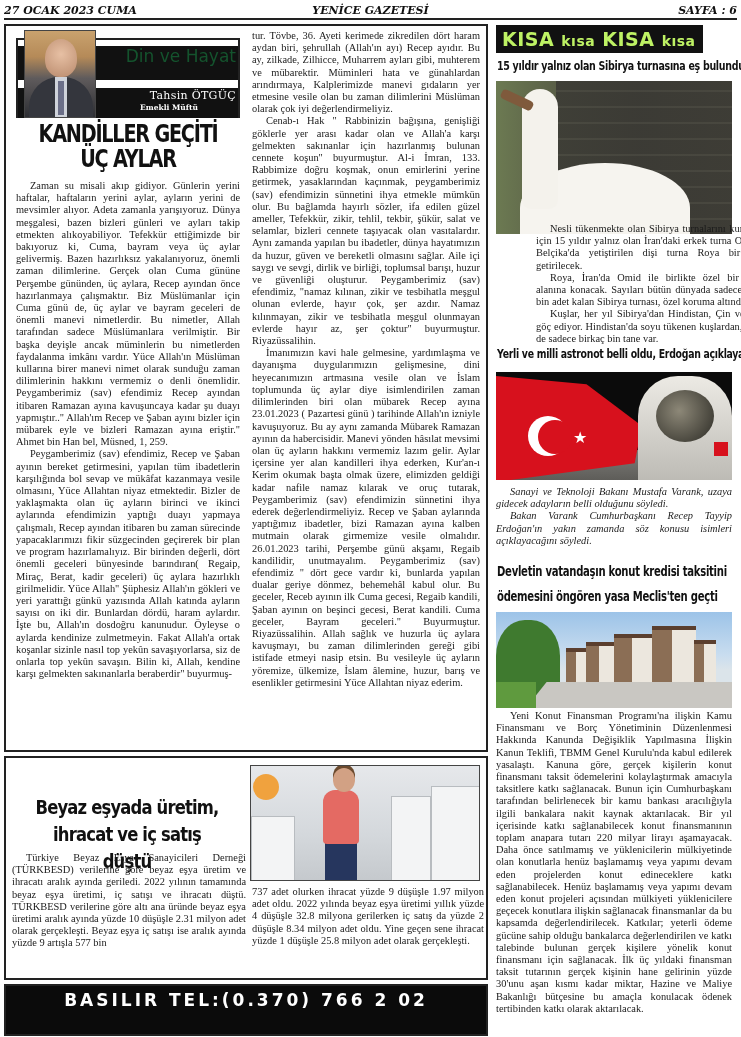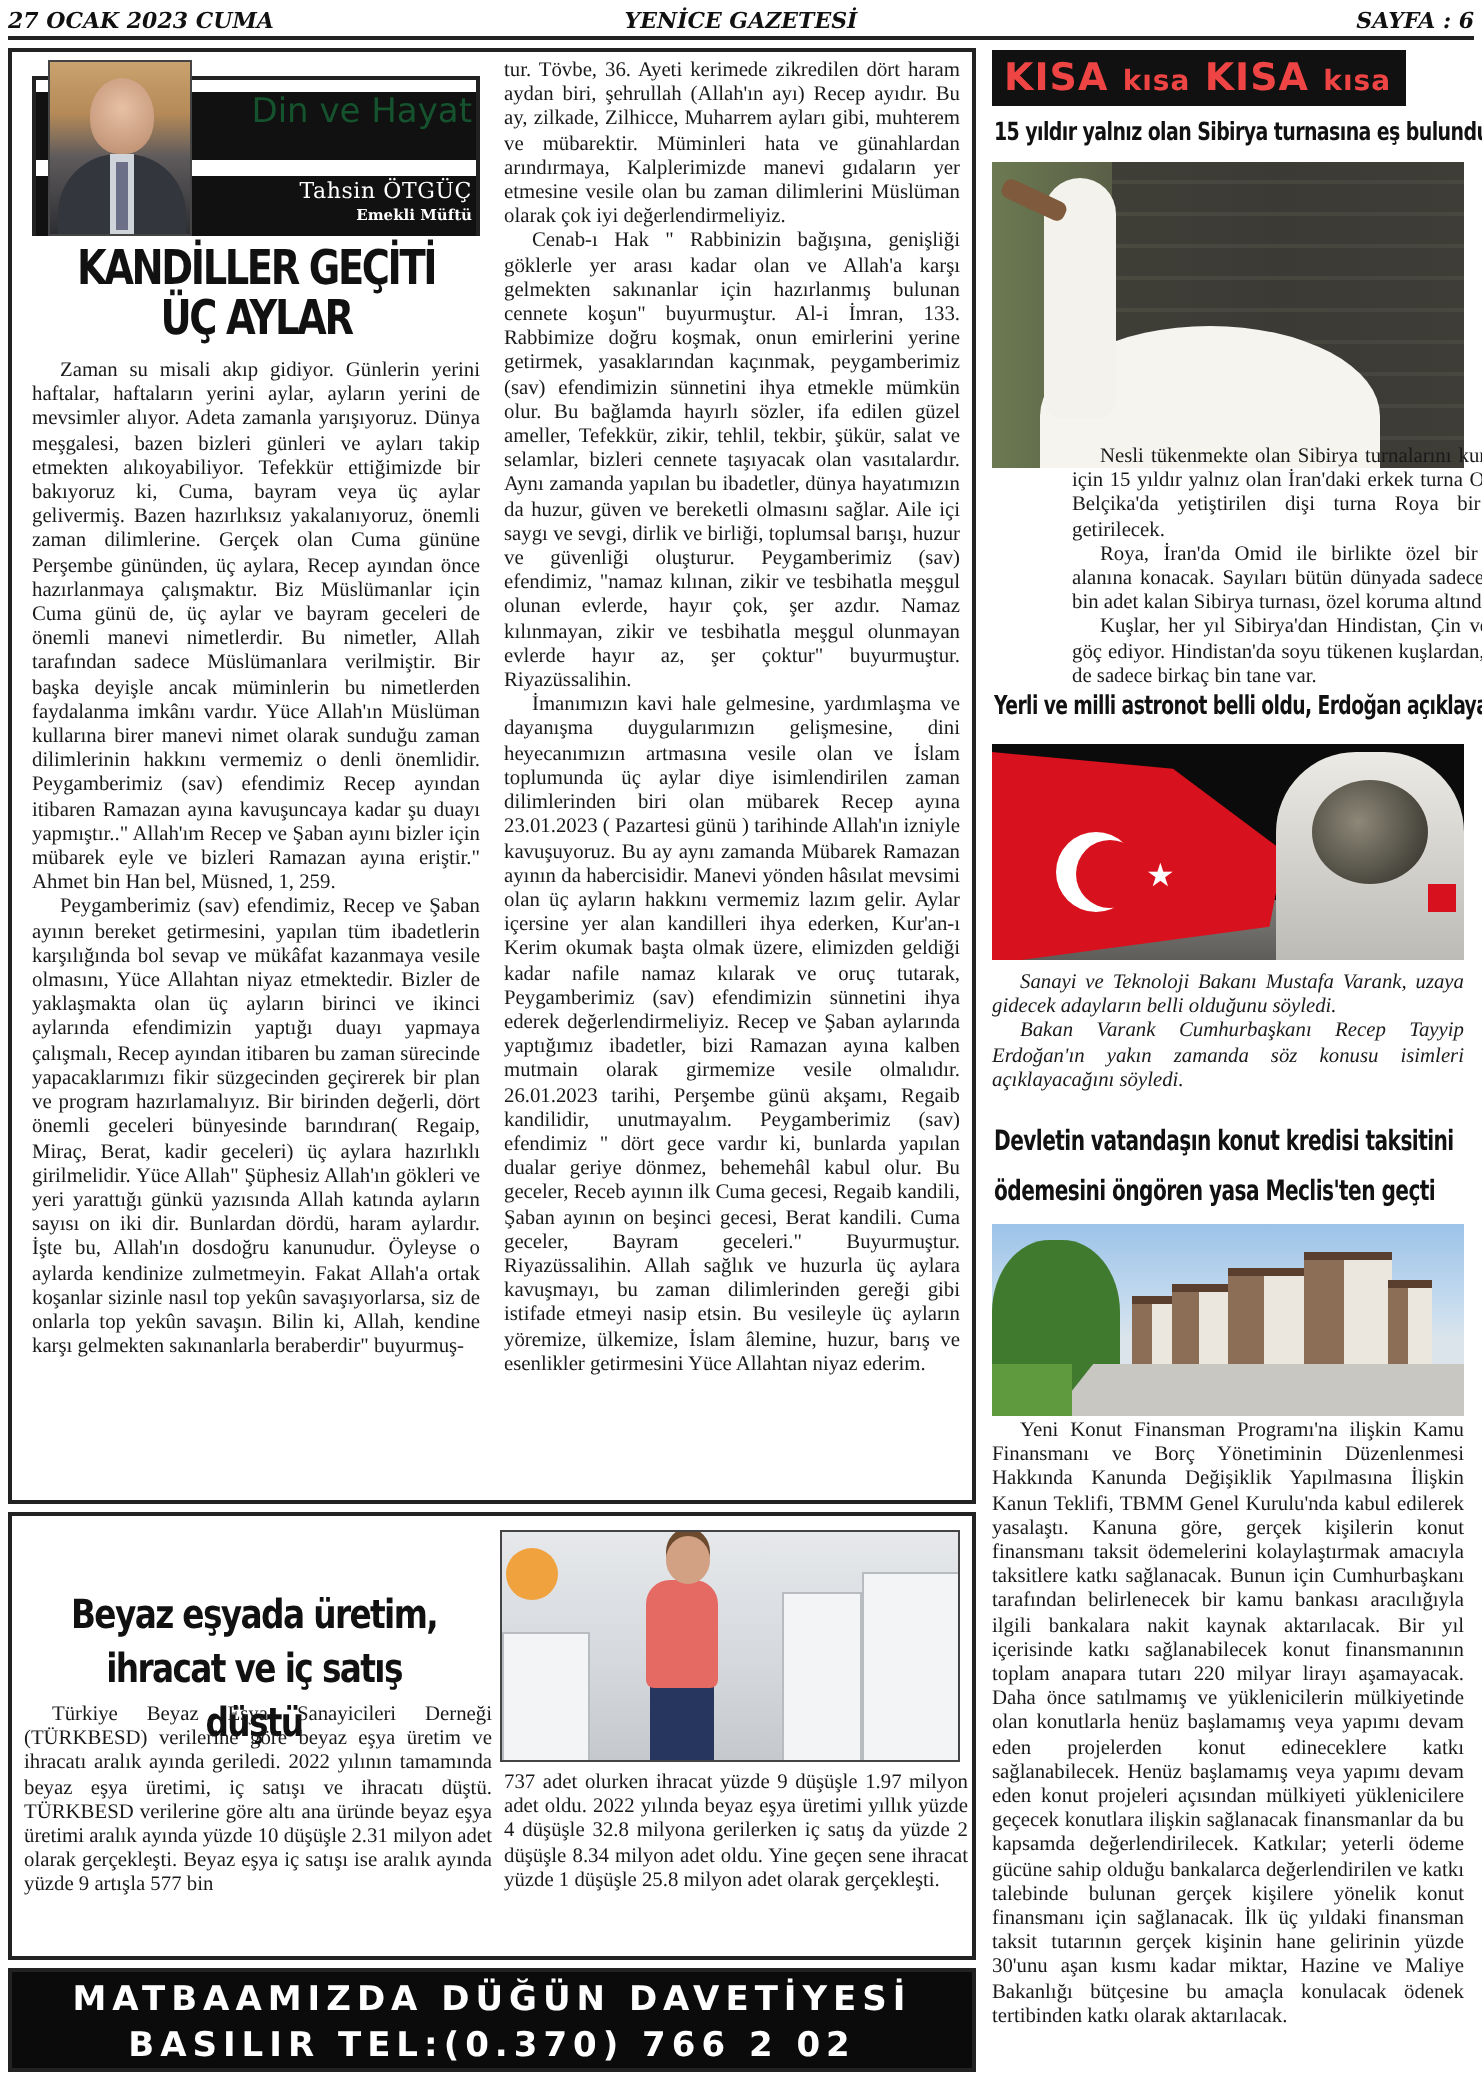--- a/index.html
+++ b/index.html
@@ -28,30 +28,30 @@
   .portrait .head { position: absolute; left: 20px; top: 8px; width: 32px; height: 38px; border-radius: 50% 50% 45% 45%;
     background: radial-gradient(circle at 50% 40%, #e7c0a4, #b98a6c); }
   .portrait .suit { position: absolute; left: 4px; top: 46px; width: 64px; height: 44px; border-radius: 30px 30px 0 0;
     background: #34363d; }
   .portrait .shirt { position: absolute; left: 30px; top: 46px; width: 12px; height: 40px; background: #cfd3da; }
   .portrait .tie { position: absolute; left: 33px; top: 50px; width: 6px; height: 34px; background: #6b6f88; }
   .col-title { position: absolute; left: 96px; top: 20px; width: 134px; color: #14532d;
     font-family: "DejaVu Sans", sans-serif; font-size: 17px; text-align: right; }
   .col-author { position: absolute; left: 96px; top: 63px; width: 134px; color: #fff; text-align: right;
     font-family: "DejaVu Serif", serif; font-size: 11px; letter-spacing: 0.3px; }
-  .col-role { position: absolute; left: 96px; top: 77px; width: 134px; color: #fff; text-align: right;
+  .col-role { position: absolute; left: 96px; top: 77px; width: 134px; color: #fff; text-align: center;
     font-family: "DejaVu Serif", serif; font-size: 7.5px; font-weight: bold; }
   .headline { position: absolute; left: 8px; top: 96px; width: 228px; text-align: center;
     font-family: "DejaVu Sans", sans-serif; font-weight: bold; font-size: 24px; line-height: 25px;
     letter-spacing: -1.5px; transform: scaleX(0.8); transform-origin: center; color: #111; }
   .art-left-a { position: absolute; left: 10px; top: 154px; width: 224px; }
   .art-left-b { position: absolute; left: 246px; top: 4px; width: 228px; }
 
   
-  .kisa-banner { position: absolute; left: 496px; top: 25px; width: 207px; height: 28px; background: #111; color: #ef4444;
+  .kisa-banner { position: absolute; left: 496px; top: 25px; width: 207px; height: 28px; background: #111; color: #bef264;
     font-family: "DejaVu Sans", sans-serif; font-weight: bold; font-size: 19px; line-height: 28px; padding-left: 6px;
     letter-spacing: 0.5px; }
   .kisa-banner small { font-size: 14px; }
   .news-title { position: absolute; font-family: "DejaVu Sans", sans-serif; font-weight: bold; text-align: center;
     transform-origin: left top; white-space: nowrap; color: #111; }
   .pic { position: absolute; overflow: hidden; }
 
   .crane-pic { left: 496px; top: 81px; width: 236px; height: 153px;
     background: linear-gradient(90deg,#6c7a52 0%,#5a5f47 25%,#44443a 60%,#52503f 100%); }
   .crane-pic .wall { position: absolute; left: 60px; top: 0; right: 0; bottom: 0;
@@ -202,15 +202,14 @@
   <div class="orb"></div>
   <div class="shelf" style="left:0;top:50px;width:44px;height:66px;"></div>
   <div class="shelf" style="left:140px;top:30px;width:40px;height:86px;"></div>
   <div class="shelf" style="left:180px;top:20px;width:50px;height:96px;"></div>
   <div class="woman-legs"></div>
     <div class="woman-top"></div>
     <div class="woman-head"></div>
 </div>
 
 <div class="ad-box">
-  <div>MATBAAMIZDA DÜĞÜN DAVETİYESİ</div>
   <div>BASILIR TEL:(0.370) 766 2 02</div>
 </div>
 
 </body></html>

